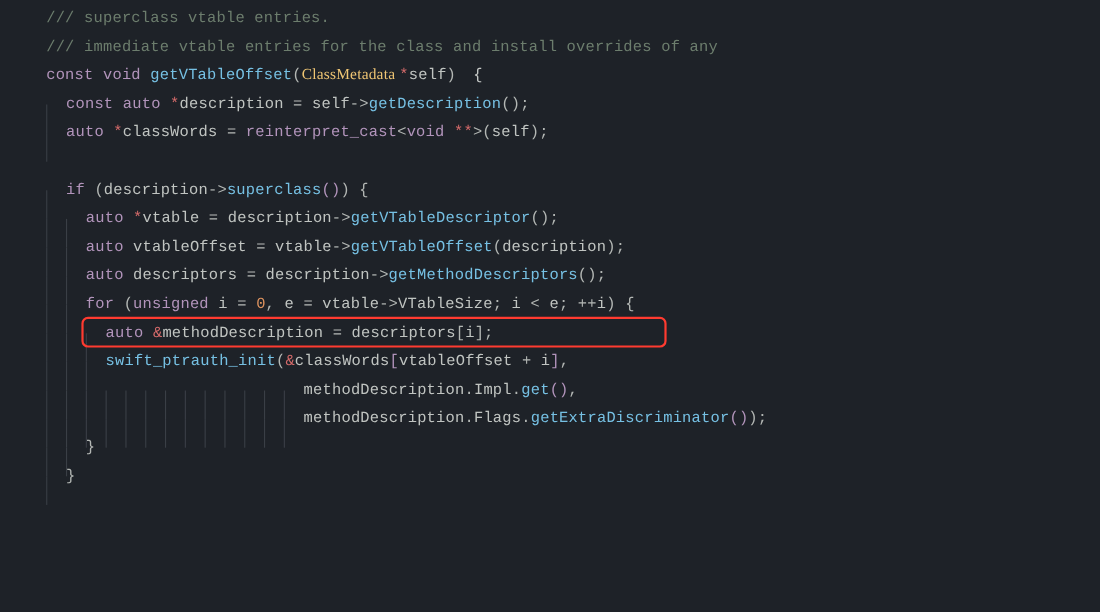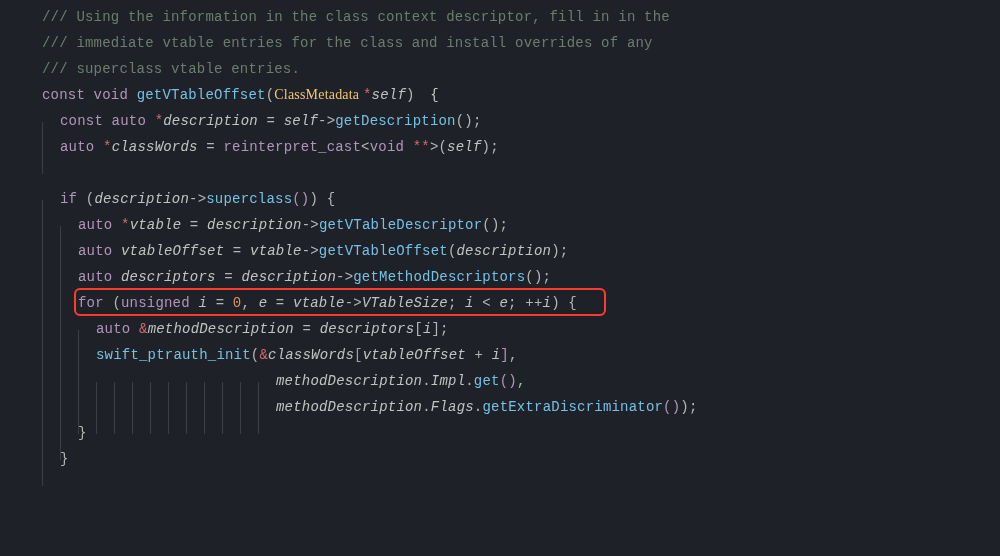--- a/index.html
+++ b/index.html
@@ -36,44 +36,43 @@
     border-left: 1px solid #3a3f46;
   }
   .ind { display:inline-block; width: 9px; } 
   
   .c-comment { color: #6c7d6d; }
   .c-kw      { color: #b294bb; }  
   .c-type    { color: #f0c674; font-family: Liberation Serif, serif; }  
   .c-func    { color: #76c0e3; font-weight: 500; }
   .c-deref   { color: #d66b6b; }  
   .c-punc    { color: #b3b7b4; }  
-  .c-var     { color: #c0c4c1; font-style: italic; }  
+  .c-var     { color: #c0c4c1; }  
   .c-num     { color: #de935f; }
   .c-paren2  { color: #b294bb; }
   .highlight-box {
     position: absolute;
     border: 2px solid #ff3b30;
     border-radius: 6px;
     pointer-events: none;
   }
   .cursor-block {
     display: inline-block;
     margin-left: 6px;
     padding: 0 1px;
     font-weight: 300;
     color: #c5c8c6;
   }
 </style>
 </head>
 <body>
 
 <div class="editor" id="editor">
-    <div class="line"><span class="c-comment">/// Using the information in the class context descriptor, fill in in the</span></div>
+    <div class="line"><span class="c-comment">/// superclass vtable entries.</span></div>
     <div class="line"><span class="c-comment">/// immediate vtable entries for the class and install overrides of any</span></div>
-    <div class="line"><span class="c-comment">/// superclass vtable entries.</span></div>
     <div class="line"><span class="c-kw">const </span><span class="c-kw">void </span><span class="c-func">getVTableOffset</span><span class="c-punc">(</span><span class="c-type">ClassMetadata </span><span class="c-deref">*</span><span class="c-var">self</span><span class="c-punc">)</span><span class="c-punc"> </span><span class="cursor-block">{</span></div>
     <div class="line"><span class="ind"><span class="guide"></span></span><span class="ind"></span><span class="c-kw">const </span><span class="c-kw">auto </span><span class="c-deref">*</span><span class="c-var">description </span><span class="c-punc">= </span><span class="c-var">self</span><span class="c-punc">-&gt;</span><span class="c-func">getDescription</span><span class="c-punc">()</span><span class="c-punc">;</span></div>
     <div class="line"><span class="ind"><span class="guide"></span></span><span class="ind"></span><span class="c-kw">auto </span><span class="c-deref">*</span><span class="c-var">classWords </span><span class="c-punc">= </span><span class="c-kw">reinterpret_cast</span><span class="c-punc">&lt;</span><span class="c-kw">void </span><span class="c-deref">**</span><span class="c-punc">&gt;(</span><span class="c-var">self</span><span class="c-punc">)</span><span class="c-punc">;</span></div>
     <div class="line"><span class="c-var"> </span></div>
     <div class="line"><span class="ind"><span class="guide"></span></span><span class="ind"></span><span class="c-kw">if </span><span class="c-punc">(</span><span class="c-var">description</span><span class="c-punc">-&gt;</span><span class="c-func">superclass</span><span class="c-paren2">()</span><span class="c-punc">)</span><span class="c-punc"> {</span></div>
     <div class="line"><span class="ind"><span class="guide"></span></span><span class="ind"></span><span class="ind"><span class="guide"></span></span><span class="ind"></span><span class="c-kw">auto </span><span class="c-deref">*</span><span class="c-var">vtable </span><span class="c-punc">= </span><span class="c-var">description</span><span class="c-punc">-&gt;</span><span class="c-func">getVTableDescriptor</span><span class="c-punc">()</span><span class="c-punc">;</span></div>
     <div class="line"><span class="ind"><span class="guide"></span></span><span class="ind"></span><span class="ind"><span class="guide"></span></span><span class="ind"></span><span class="c-kw">auto </span><span class="c-var">vtableOffset </span><span class="c-punc">= </span><span class="c-var">vtable</span><span class="c-punc">-&gt;</span><span class="c-func">getVTableOffset</span><span class="c-punc">(</span><span class="c-var">description</span><span class="c-punc">)</span><span class="c-punc">;</span></div>
     <div class="line"><span class="ind"><span class="guide"></span></span><span class="ind"></span><span class="ind"><span class="guide"></span></span><span class="ind"></span><span class="c-kw">auto </span><span class="c-var">descriptors </span><span class="c-punc">= </span><span class="c-var">description</span><span class="c-punc">-&gt;</span><span class="c-func">getMethodDescriptors</span><span class="c-punc">()</span><span class="c-punc">;</span></div>
     <div class="line"><span class="ind"><span class="guide"></span></span><span class="ind"></span><span class="ind"><span class="guide"></span></span><span class="ind"></span><span class="c-kw">for </span><span class="c-punc">(</span><span class="c-kw">unsigned </span><span class="c-var">i </span><span class="c-punc">= </span><span class="c-num">0</span><span class="c-punc">, </span><span class="c-var">e </span><span class="c-punc">= </span><span class="c-var">vtable</span><span class="c-punc">-&gt;</span><span class="c-var">VTableSize</span><span class="c-punc">; </span><span class="c-var">i </span><span class="c-punc">&lt; </span><span class="c-var">e</span><span class="c-punc">; </span><span class="c-punc">++</span><span class="c-var">i</span><span class="c-punc">)</span><span class="c-punc"> {</span></div>
     <div class="line"><span class="ind"><span class="guide"></span></span><span class="ind"></span><span class="ind"><span class="guide"></span></span><span class="ind"></span><span class="ind"><span class="guide"></span></span><span class="ind"></span><span class="c-kw">auto </span><span class="c-deref">&amp;</span><span class="c-var">methodDescription </span><span class="c-punc">= </span><span class="c-var">descriptors</span><span class="c-punc">[</span><span class="c-var">i</span><span class="c-punc">]</span><span class="c-punc">;</span></div>

